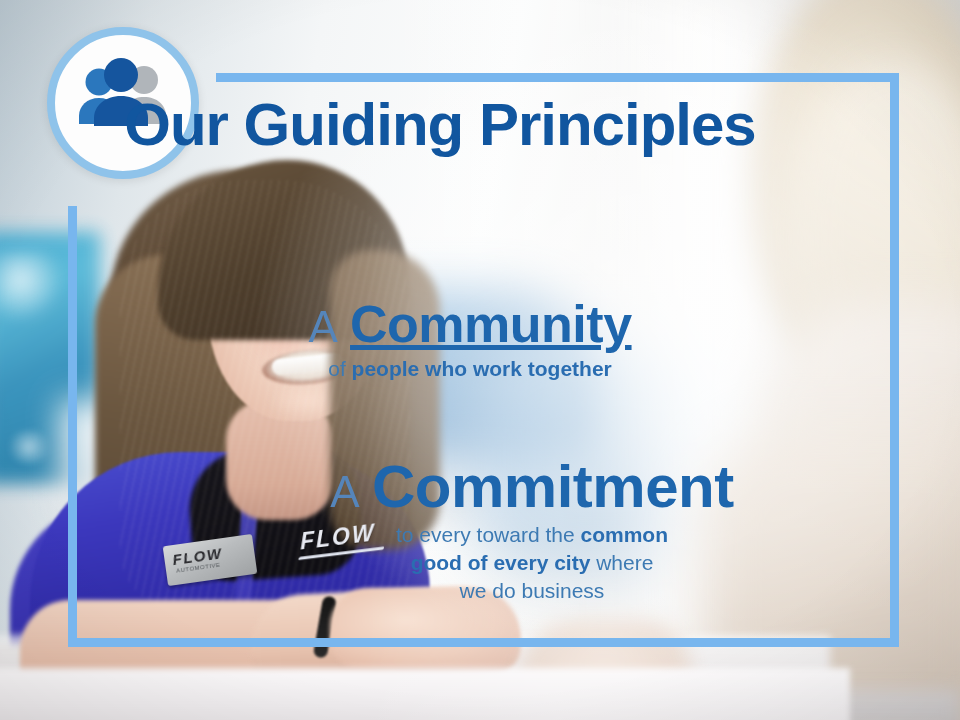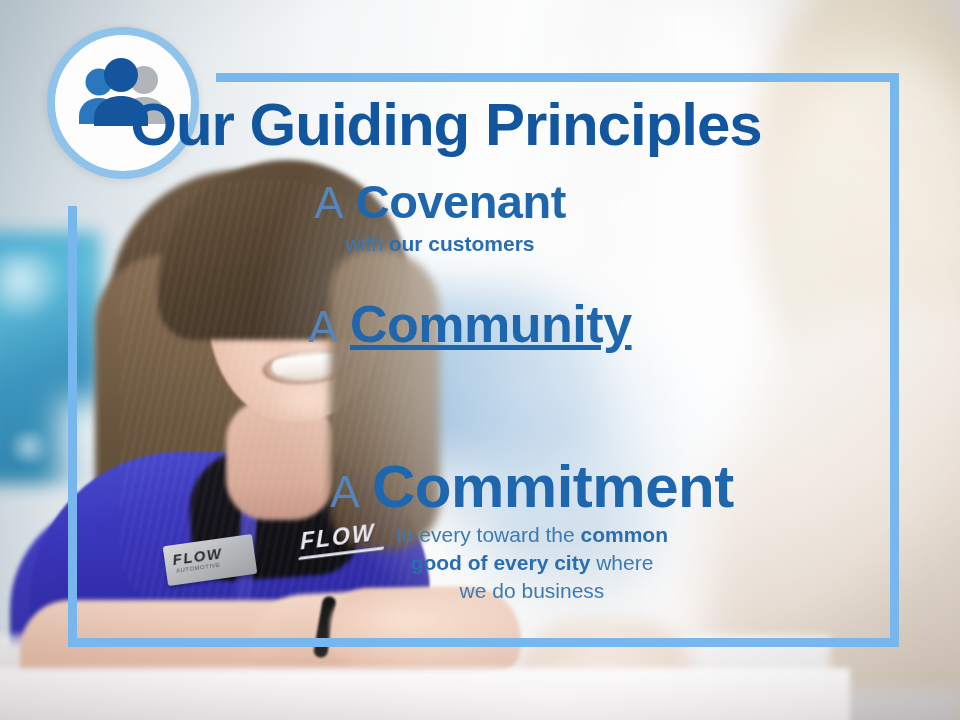--- a/index.html
+++ b/index.html
@@ -339,21 +339,20 @@
   .content {
     position:absolute; left:0; top:0; width:960px; height:720px;
   }
   .title {
     position:absolute; left:0; top:95px; width:880px;
     text-align:center;
     font-size:60px; font-weight:800;
     color:#11569f;
     letter-spacing:-1px;
     line-height:1;
-    margin-left:6px;
   }
   .principle { position:absolute; width:880px; text-align:center; }
 
   .p-head {
     font-size:0;
     line-height:1.02;
     white-space:nowrap;
   }
   .p-article {
     font-size:44px; font-weight:400; color:#5585ba; letter-spacing:0;
@@ -457,34 +456,27 @@
       <path d="M28 41C16 41 8 49 8 59v8h40v-8c0-10-8-18-20-18z" fill="#2b77bd"></path>
 
       <circle cx="50" cy="18" r="17" fill="#15559e"></circle>
       <path d="M50 39c-16 0-27 10-27 22v8h54v-8c0-12-11-22-27-22z" fill="#15559e"></path>
     </svg>
   </div>
 
   <div class="content">
     <div class="title">Our Guiding Principles</div>
 
-    <div class="principle pr-covenant">
-      <div class="p-head">
-        <span class="p-article">A</span><span class="p-article">&nbsp;</span><span class="p-word">Covenant</span>
-      </div>
-      <div class="p-sub">
-          <div><span>with </span><b>our customers</b></div>
-        </div>
-    </div>
 
     <div class="principle pr-community">
       <div class="p-head">
         <span class="p-article">A</span><span class="p-article">&nbsp;</span><span class="p-word">Community</span>
       </div>
       <div class="p-sub">
+          <div><span>of </span><b>people who work together</b></div>
         </div>
     </div>
 
     <div class="principle pr-commitment">
       <div class="p-head">
         <span class="p-article">A</span><span class="p-article">&nbsp;</span><span class="p-word">Commitment</span>
       </div>
       <div class="p-sub">
           <div><span>to every toward the </span><b>common</b></div>
           <div><b>good of every city</b><span> where</span></div>

